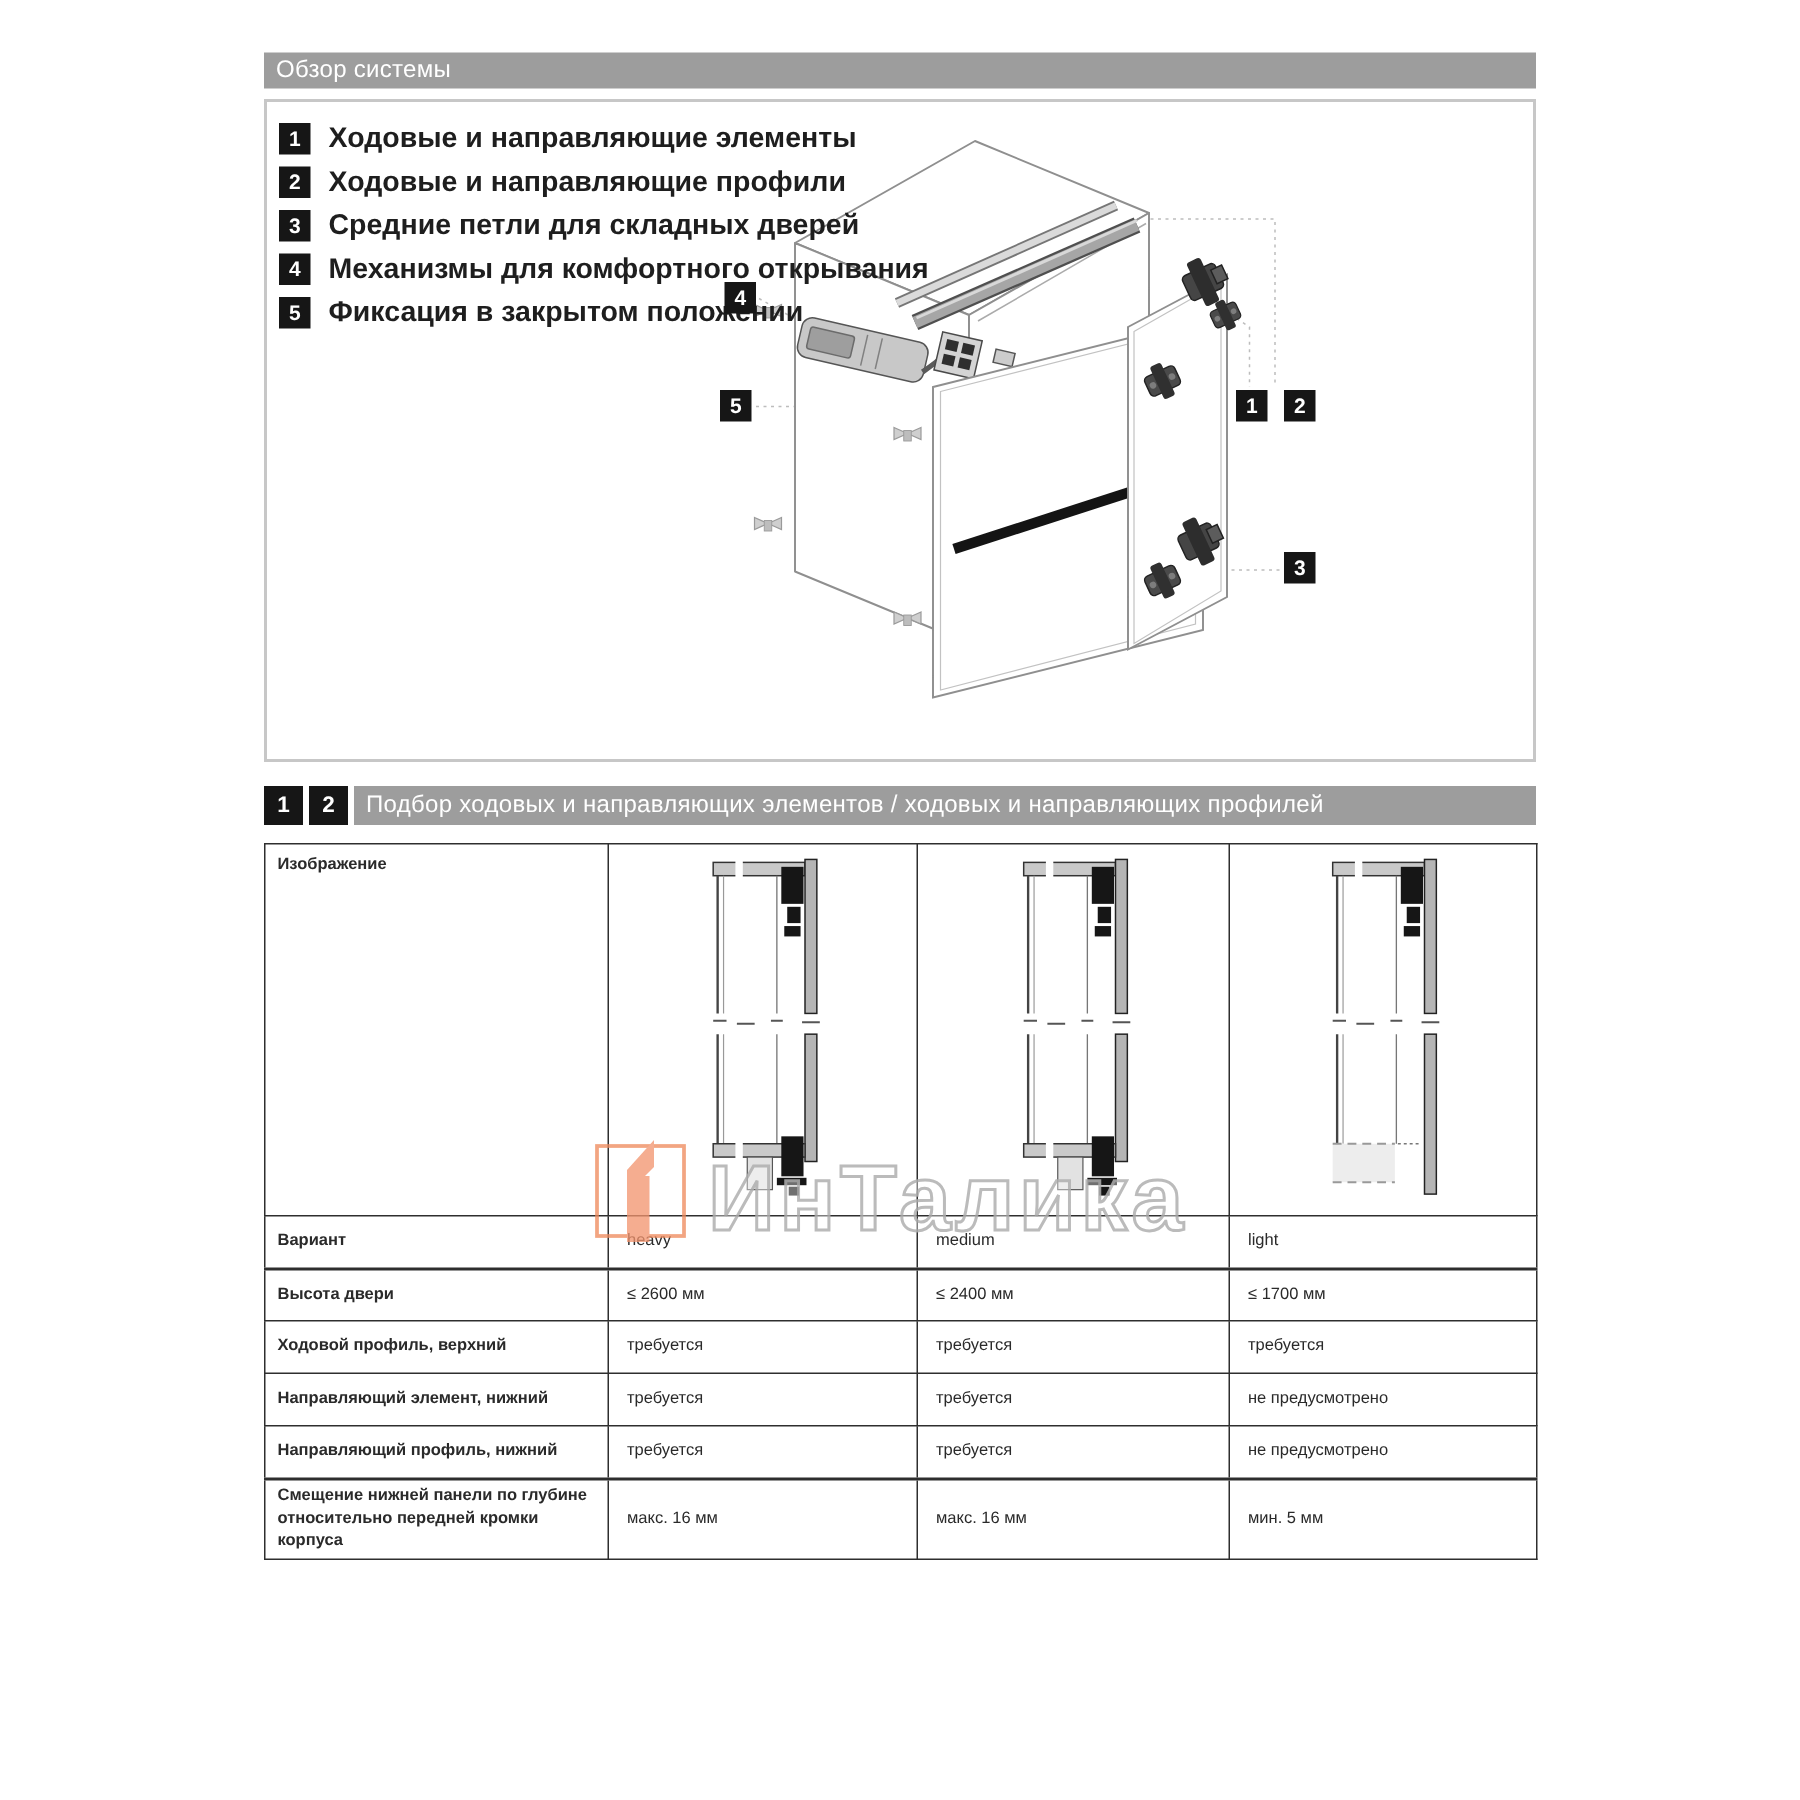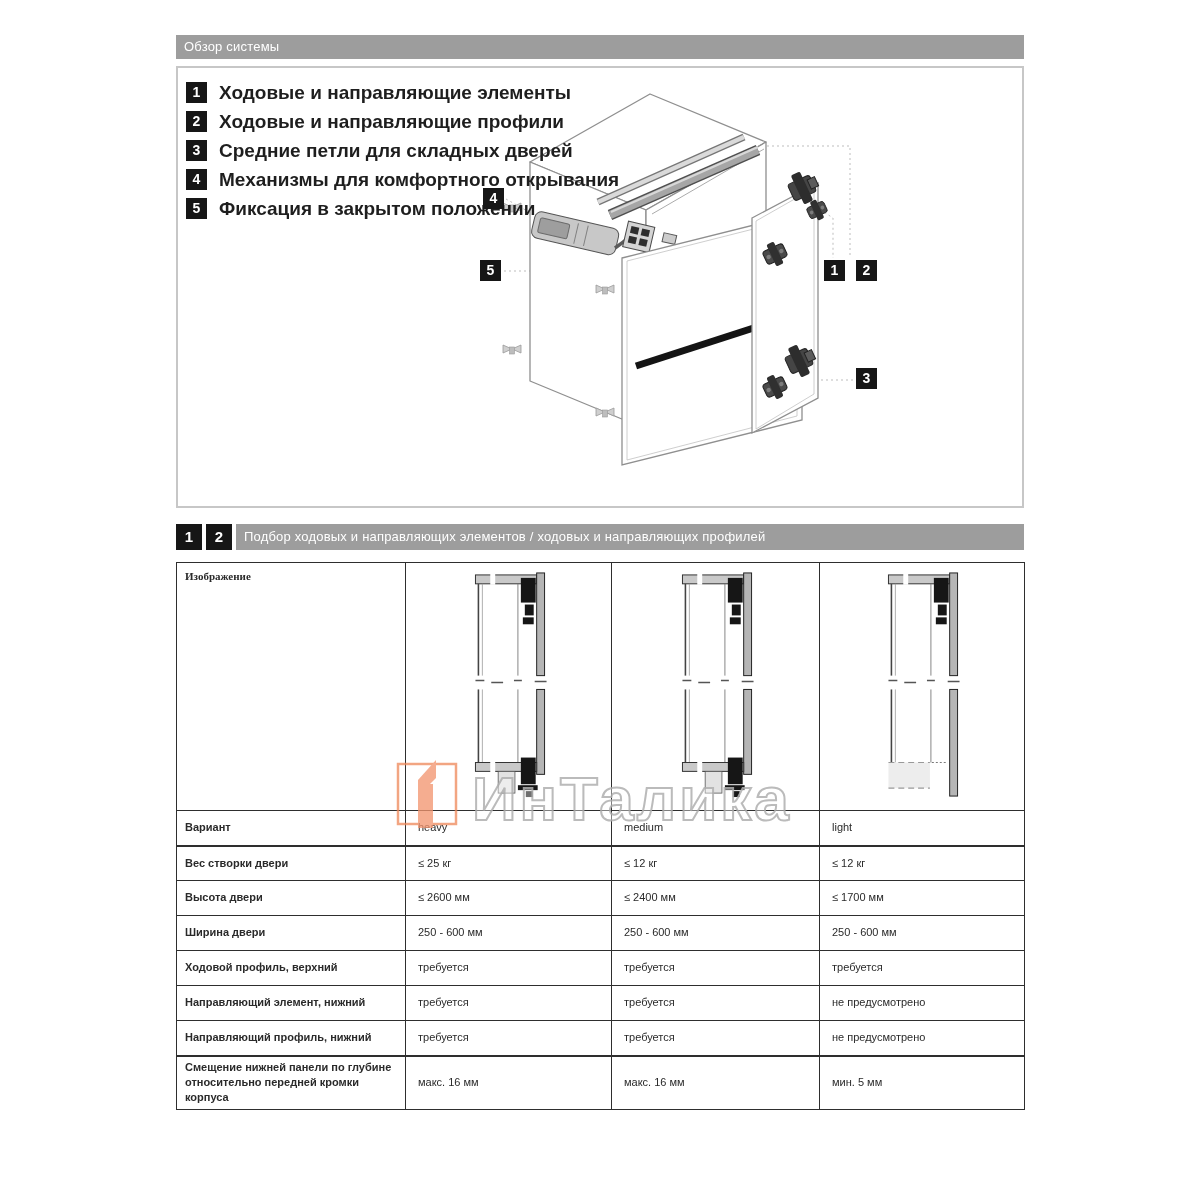--- a/index.html
+++ b/index.html
@@ -1,21 +1,21 @@
 <!DOCTYPE html>
 <html><head>
 <meta charset="utf-8">
 <style>
   html,body{margin:0;padding:0;}
   body{
     width:1200px;height:1200px;position:relative;background:#ffffff;
     font-family:"Liberation Sans","DejaVu Sans",sans-serif;color:#2a2a2a;overflow:hidden;
   }
   
-  .gbar{background:#9d9d9d;color:#ffffff;font-size:13px;line-height:24px;font-weight:400;
+  .gbar{background:#9d9d9d;color:#ffffff;font-size:16px;line-height:24px;font-weight:400;
         padding-left:8px;letter-spacing:.2px;}
   #bar1{position:absolute;left:176px;top:35px;width:840px;height:24px;}
   .sec2{position:absolute;left:176px;top:524px;width:848px;height:26px;display:flex;gap:4px;}
   .numbox{width:26px;height:26px;background:#161616;color:#fff;font-weight:bold;font-size:15px;
           line-height:26px;text-align:center;flex:none;}
   .sec2 .gbar{flex:1;line-height:26px;height:26px;}
   
   .diagram-box{position:absolute;left:176px;top:66px;width:844px;height:438px;border:2px solid #c7c7c7;}
   .scene{position:absolute;left:0;top:0;width:844px;height:438px;}
   .legend{position:absolute;left:8px;top:14px;}
@@ -26,21 +26,21 @@
   .callout{position:absolute;width:21px;height:21px;background:#161616;color:#fff;font-weight:bold;
            font-size:14px;line-height:21px;text-align:center;}
   
   table{position:absolute;left:176px;top:562px;width:848px;border-collapse:collapse;table-layout:fixed;}
   td,th{border:1px solid #2e2e2e;font-size:11px;color:#2a2a2a;padding:3px 8px;text-align:left;
         vertical-align:middle;line-height:1.4;}
   th{font-weight:bold;}
   td{padding-left:12px;}
   tr.h35{height:35px;} tr.h38{height:38px;} tr.h40{height:40px;}
   tr.imgrow{height:248px;}
-  tr.imgrow th{vertical-align:top;padding-top:6px;font-family:Liberation Serif, serif;}
+  tr.imgrow th{vertical-align:top;padding-top:6px;}
   tr.imgrow td{vertical-align:top;text-align:center;padding-top:6px;}
   tr.tb th,tr.tb td{border-bottom-width:2px;}
   .pre{white-space:pre-line;}
   
   .watermark{position:absolute;left:388px;top:744px;width:440px;height:95px;pointer-events:none;opacity:.85;}
 </style>
 </head>
 <body>
 
 <svg width="0" height="0" style="position:absolute" aria-hidden="true">
@@ -238,36 +238,24 @@
       </td>
     </tr>
 
     <tr class="h35 tb">
       <th>Вариант</th>
       <td>heavy</td>
       <td>medium</td>
       <td>light</td>
     </tr>
     <tr class="h35">
-      <th>Вес створки двери</th>
-      <td>≤ 25 кг</td>
-      <td>≤ 12 кг</td>
-      <td>≤ 12 кг</td>
-    </tr>
-    <tr class="h35">
       <th>Высота двери</th>
       <td>≤ 2600 мм</td>
       <td>≤ 2400 мм</td>
       <td>≤ 1700 мм</td>
-    </tr>
-    <tr class="h35">
-      <th>Ширина двери</th>
-      <td>250 - 600 мм</td>
-      <td>250 - 600 мм</td>
-      <td>250 - 600 мм</td>
     </tr>
     <tr class="h35">
       <th>Ходовой профиль, верхний</th>
       <td>требуется</td>
       <td>требуется</td>
       <td>требуется</td>
     </tr>
     <tr class="h35">
       <th>Направляющий элемент, нижний</th>
       <td>требуется</td>

